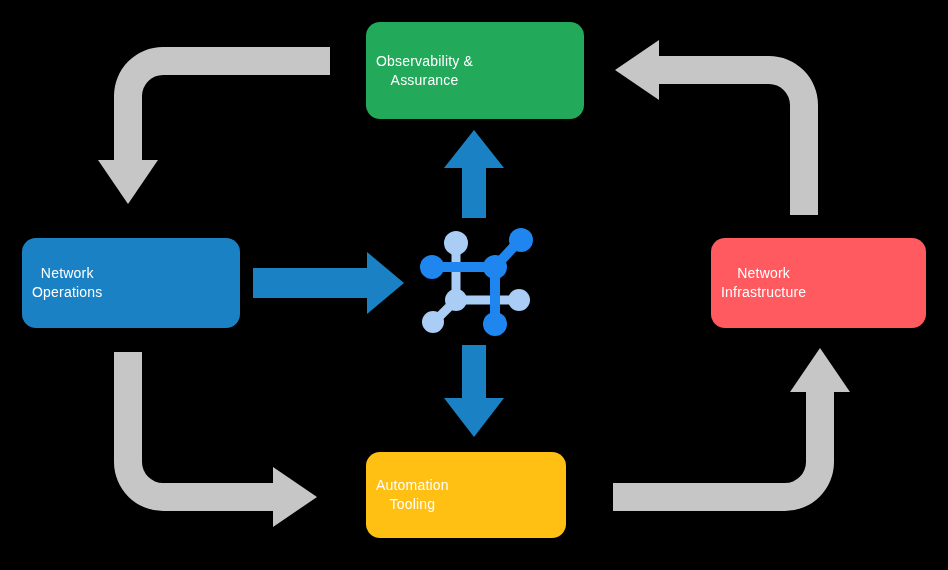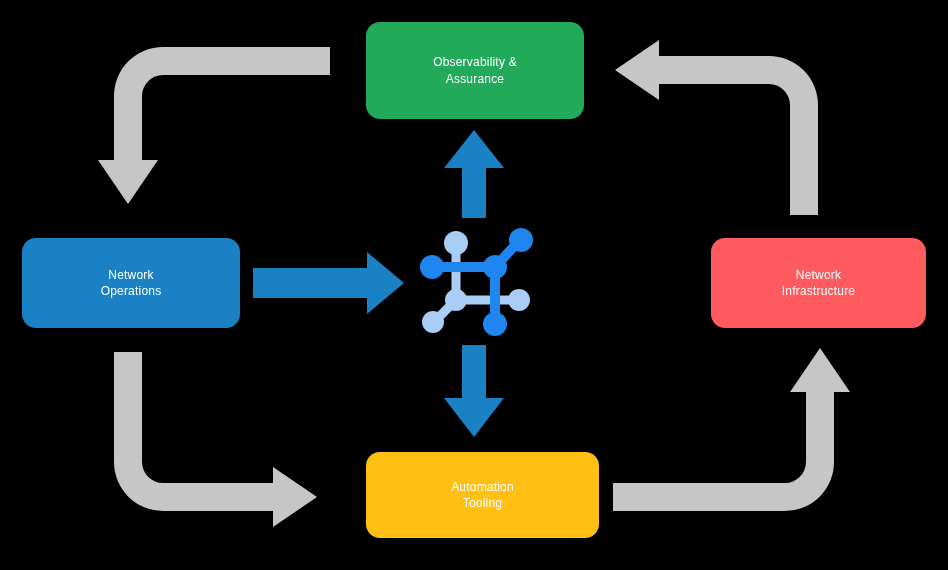--- a/index.html
+++ b/index.html
@@ -6,35 +6,35 @@
   html,body{margin:0;padding:0;background:#000;}
   body{
     width:948px;height:570px;overflow:hidden;
     font-family:"Liberation Sans","DejaVu Sans",sans-serif;
     position:relative;
   }
   #stage{position:absolute;inset:0;width:948px;height:570px;background:#000000;}
   .node{
     position:absolute;
     border-radius:14px;
-    display:flex;align-items:center;justify-content:center;
+    display:flex;align-items:center;justify-content:flex-start;
     text-align:center;
     color:#ffffff;
-    font-size:12px;
+    font-size:14px;
     line-height:1.35;
     font-weight:400;
     letter-spacing:.2px;
     box-sizing:border-box;
     padding:4px 10px;
     user-select:none;
   }
   #node-observability{left:366px;top:22px;width:218px;height:97px;background:#22a95a;}
   #node-operations  {left:22px; top:238px;width:218px;height:90px;background:#1a82c4;}
   #node-infrastructure{left:711px;top:238px;width:215px;height:90px;background:#ff5a5f;}
-  #node-automation  {left:366px;top:452px;width:233px;height:86px;background:#ffbf13;}
+  #node-automation  {left:366px;top:452px;width:200px;height:86px;background:#ffbf13;}
 
   .svg-layer{position:absolute;left:0;top:0;width:948px;height:570px;}
 
   .node-label{white-space:pre-line;display:block;}
 </style>
 </head>
 <body>
 
 <div id="stage" style="background: rgb(0, 0, 0);">
 

